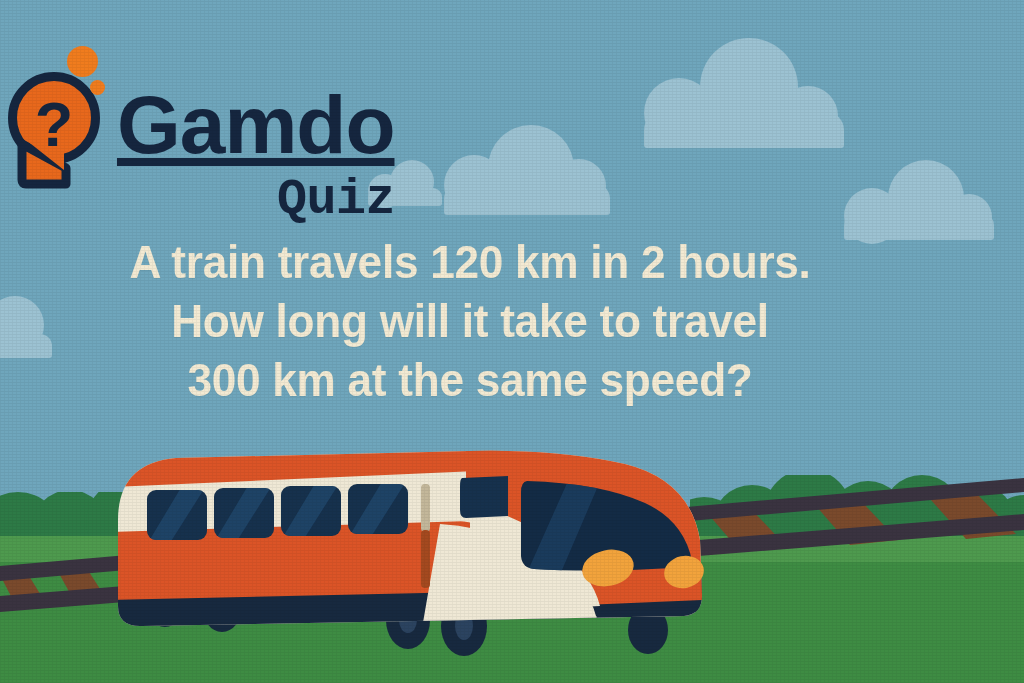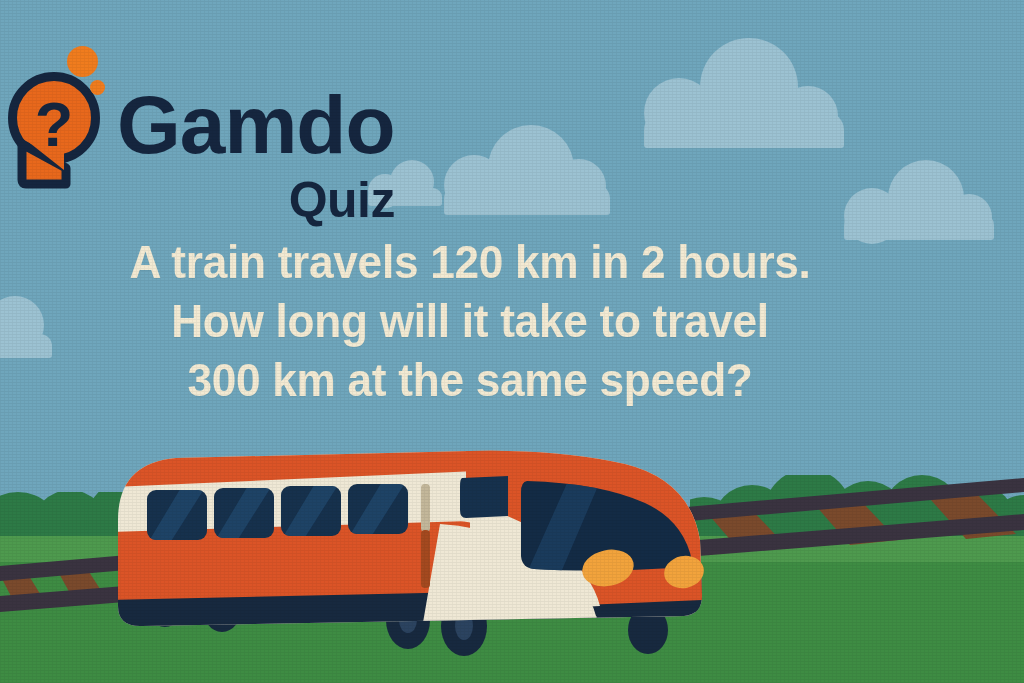--- a/index.html
+++ b/index.html
@@ -44,25 +44,26 @@
     position:absolute;left:0;top:6px;width:92px;height:92px;line-height:92px;text-align:center;
     color:#15263F;font-weight:800;font-size:63px;font-family:"Liberation Sans", sans-serif;
   }
   .dot1{position:absolute;left:63px;top:8px;width:31px;height:31px;border-radius:50%;background:#F07C1E;}
   .dot2{position:absolute;left:86px;top:42px;width:15px;height:15px;border-radius:50%;background:#F07C1E;}
 
   #wordmark{
     position:absolute;left:113px;top:48px;
     font-size:82px;font-weight:700;color:#15263F;letter-spacing:-1px;line-height:.95;
     font-family:"Liberation Sans", sans-serif;
+    text-decoration:underline;
   }
   #subword{
     position:absolute;left:113px;top:137px;width:278px;text-align:right;
     font-size:50px;font-weight:700;color:#15263F;letter-spacing:-.5px;line-height:1;
-    font-family:Liberation Sans, sans-serif;
+    font-family:Liberation Mono, monospace;
   }
 
   
   #question{
     position:absolute;left:0;top:232px;width:940px;text-align:center;
     color:#F3EAD3;font-weight:700;font-size:47px;line-height:59px;
     letter-spacing:-.3px;font-family:"Liberation Sans", sans-serif;
     text-shadow:0 1px 0 rgba(0,0,0,.06);
   }
   #question .ql{display:block;transform:scaleX(.94);transform-origin:center;}

